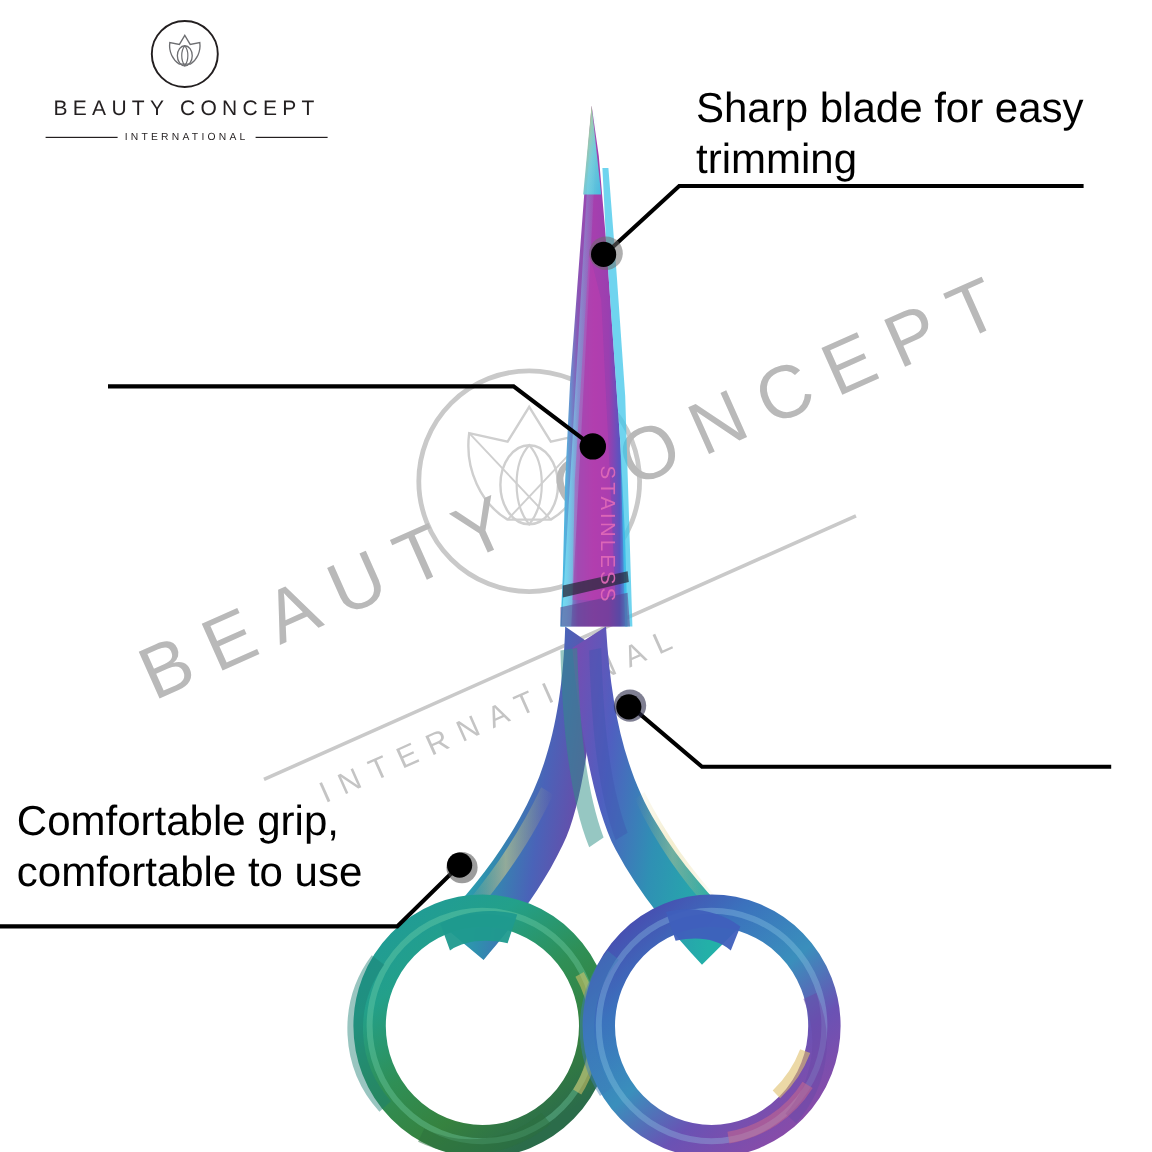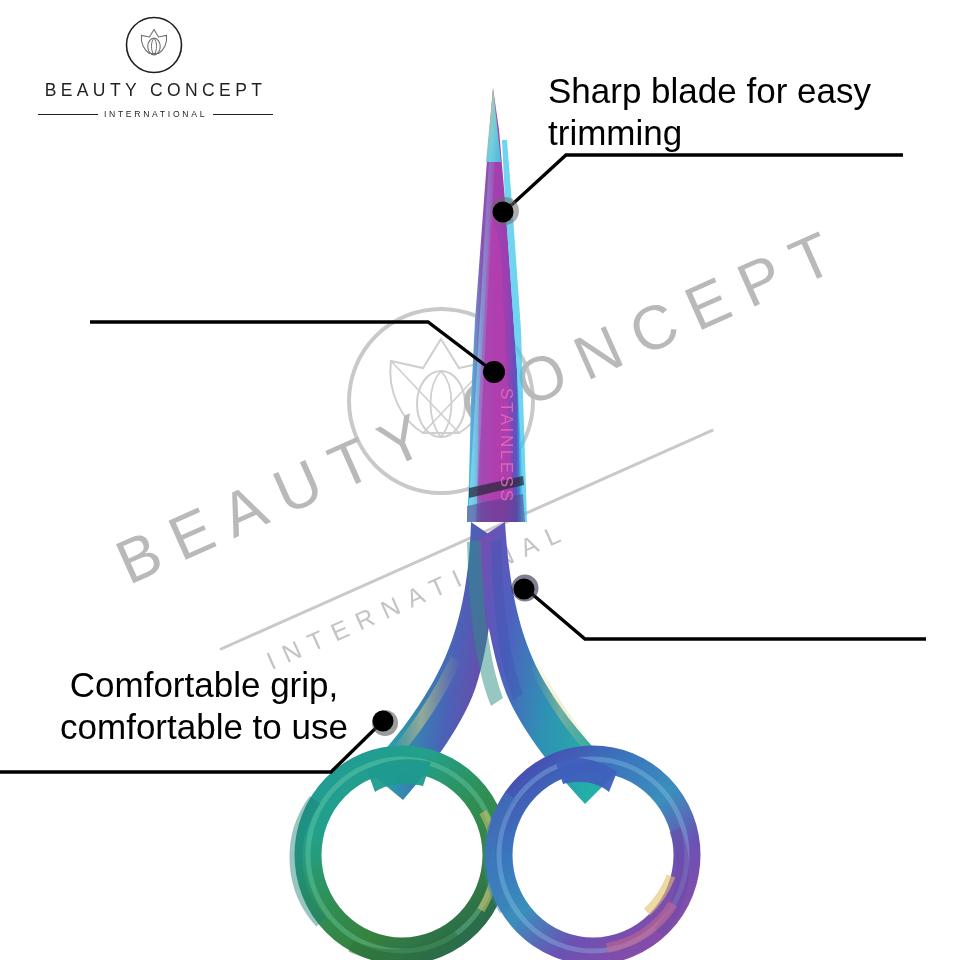--- a/index.html
+++ b/index.html
@@ -130,24 +130,24 @@
 
   
   .callout-text {
     position: absolute;
     font-size: 35px;
     line-height: 42px;
     color: #000000;
     font-weight: 400;
     white-space: pre-line;
   }
-  #callout-blade-text  { left: 548px; top: 70px;  width: 380px; }
+  #callout-blade-text  { left: 580px; top: 70px;  width: 380px; }
   #callout-screw-text  { left: 110px; top: 234px; width: 340px; }
   #callout-steel-text  { left: 596px; top: 556px; width: 360px; }
-  #callout-grip-text   { left: 14px;  top: 664px; width: 380px; text-align: center; }
+  #callout-grip-text   { left: 14px;  top: 664px; width: 380px; }
 
   #callout-lines {
     position: absolute;
     left: 0;
     top: 0;
     width: 960px;
     height: 960px;
     pointer-events: none;
   }
 </style>

